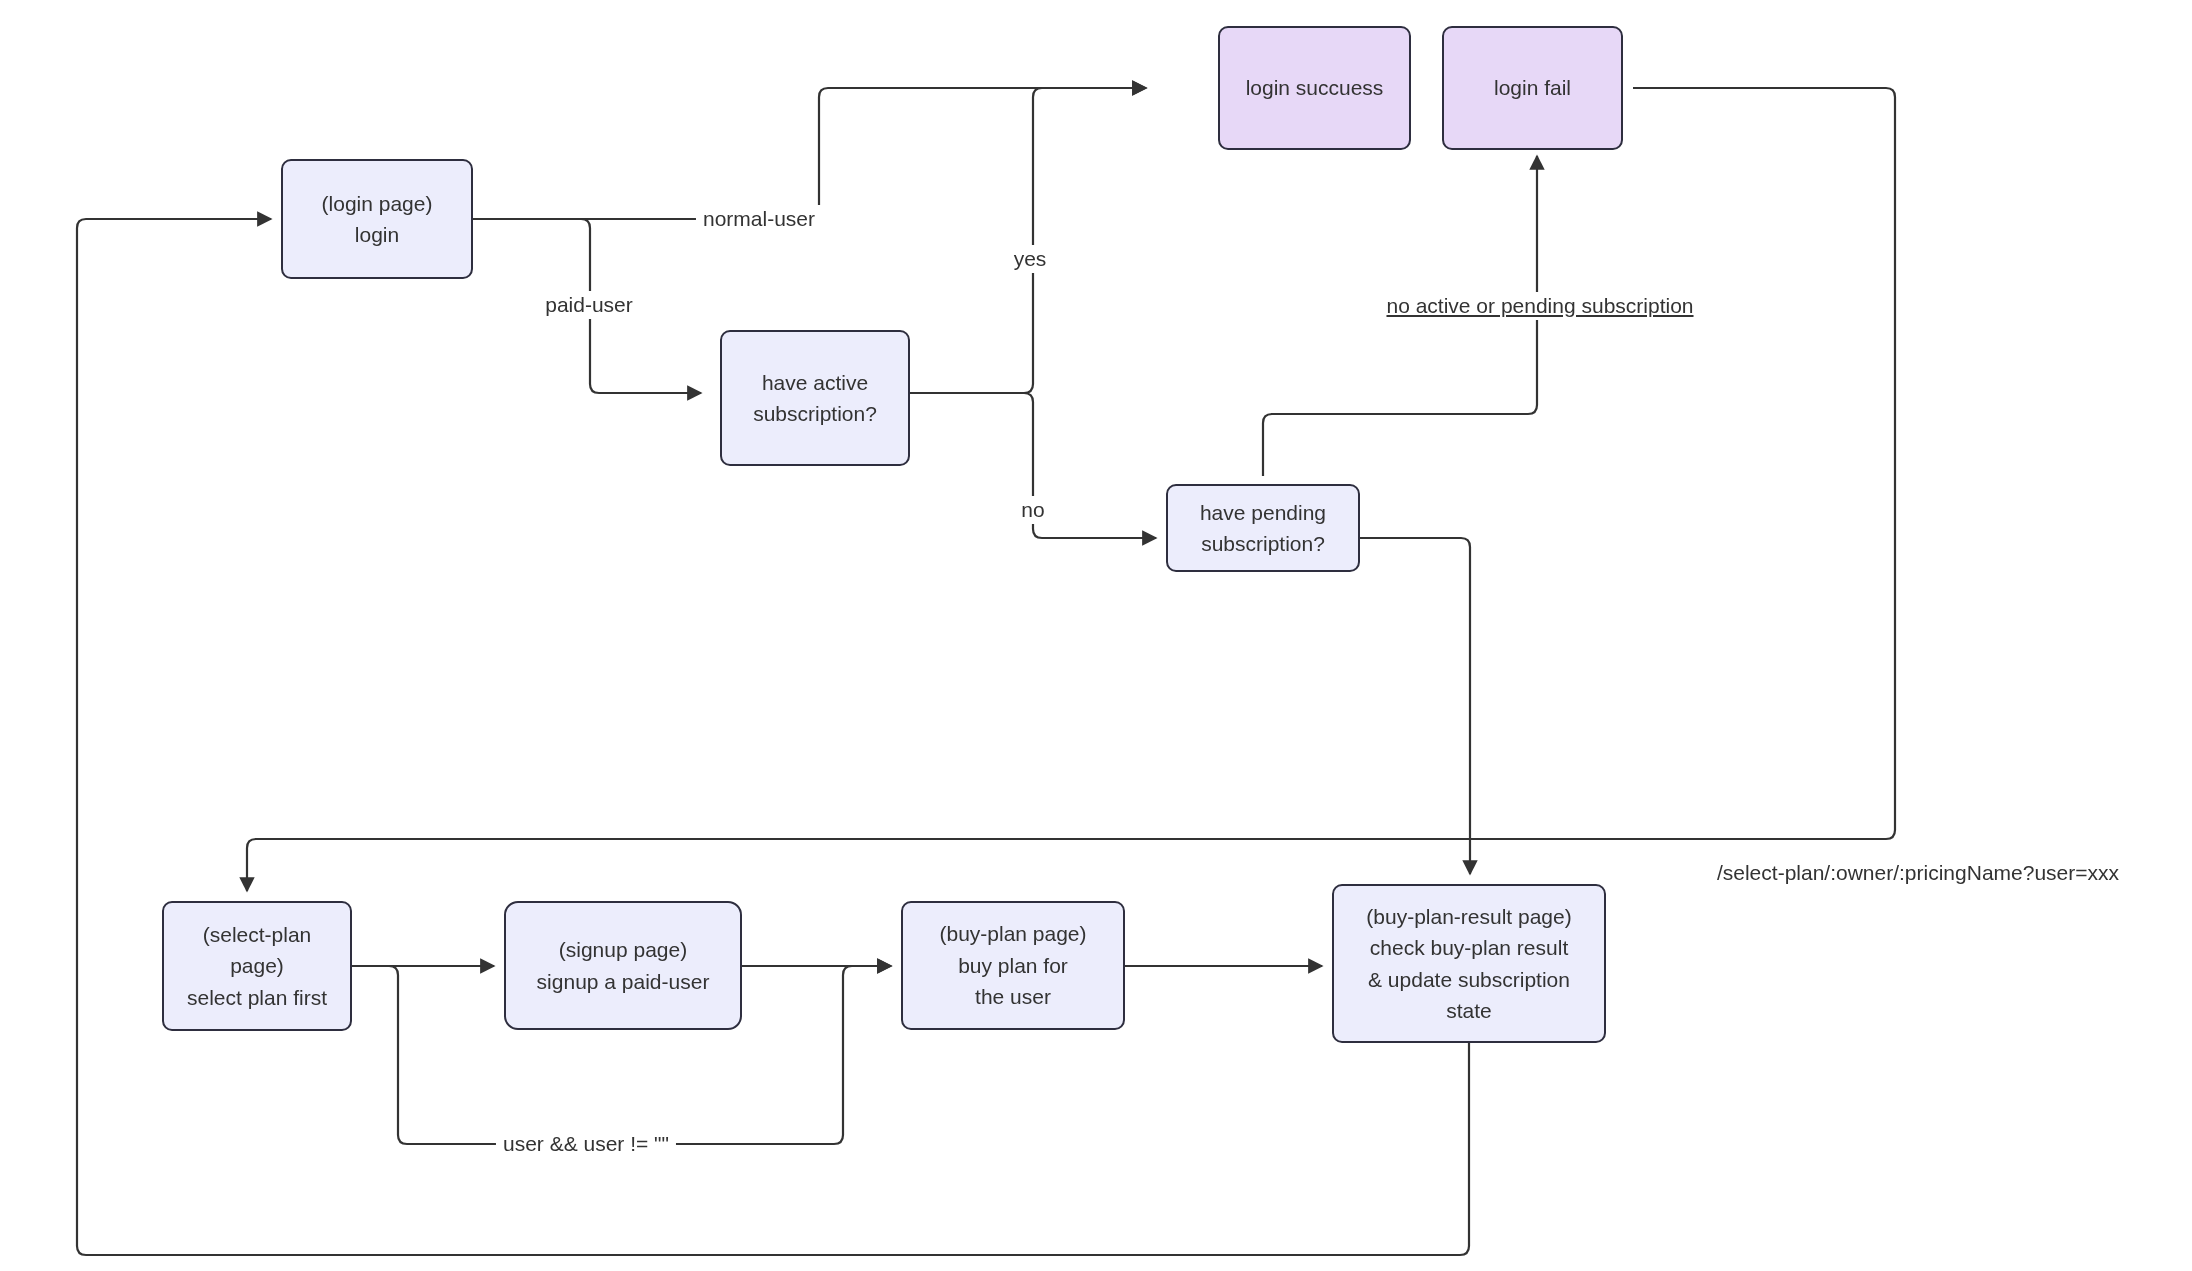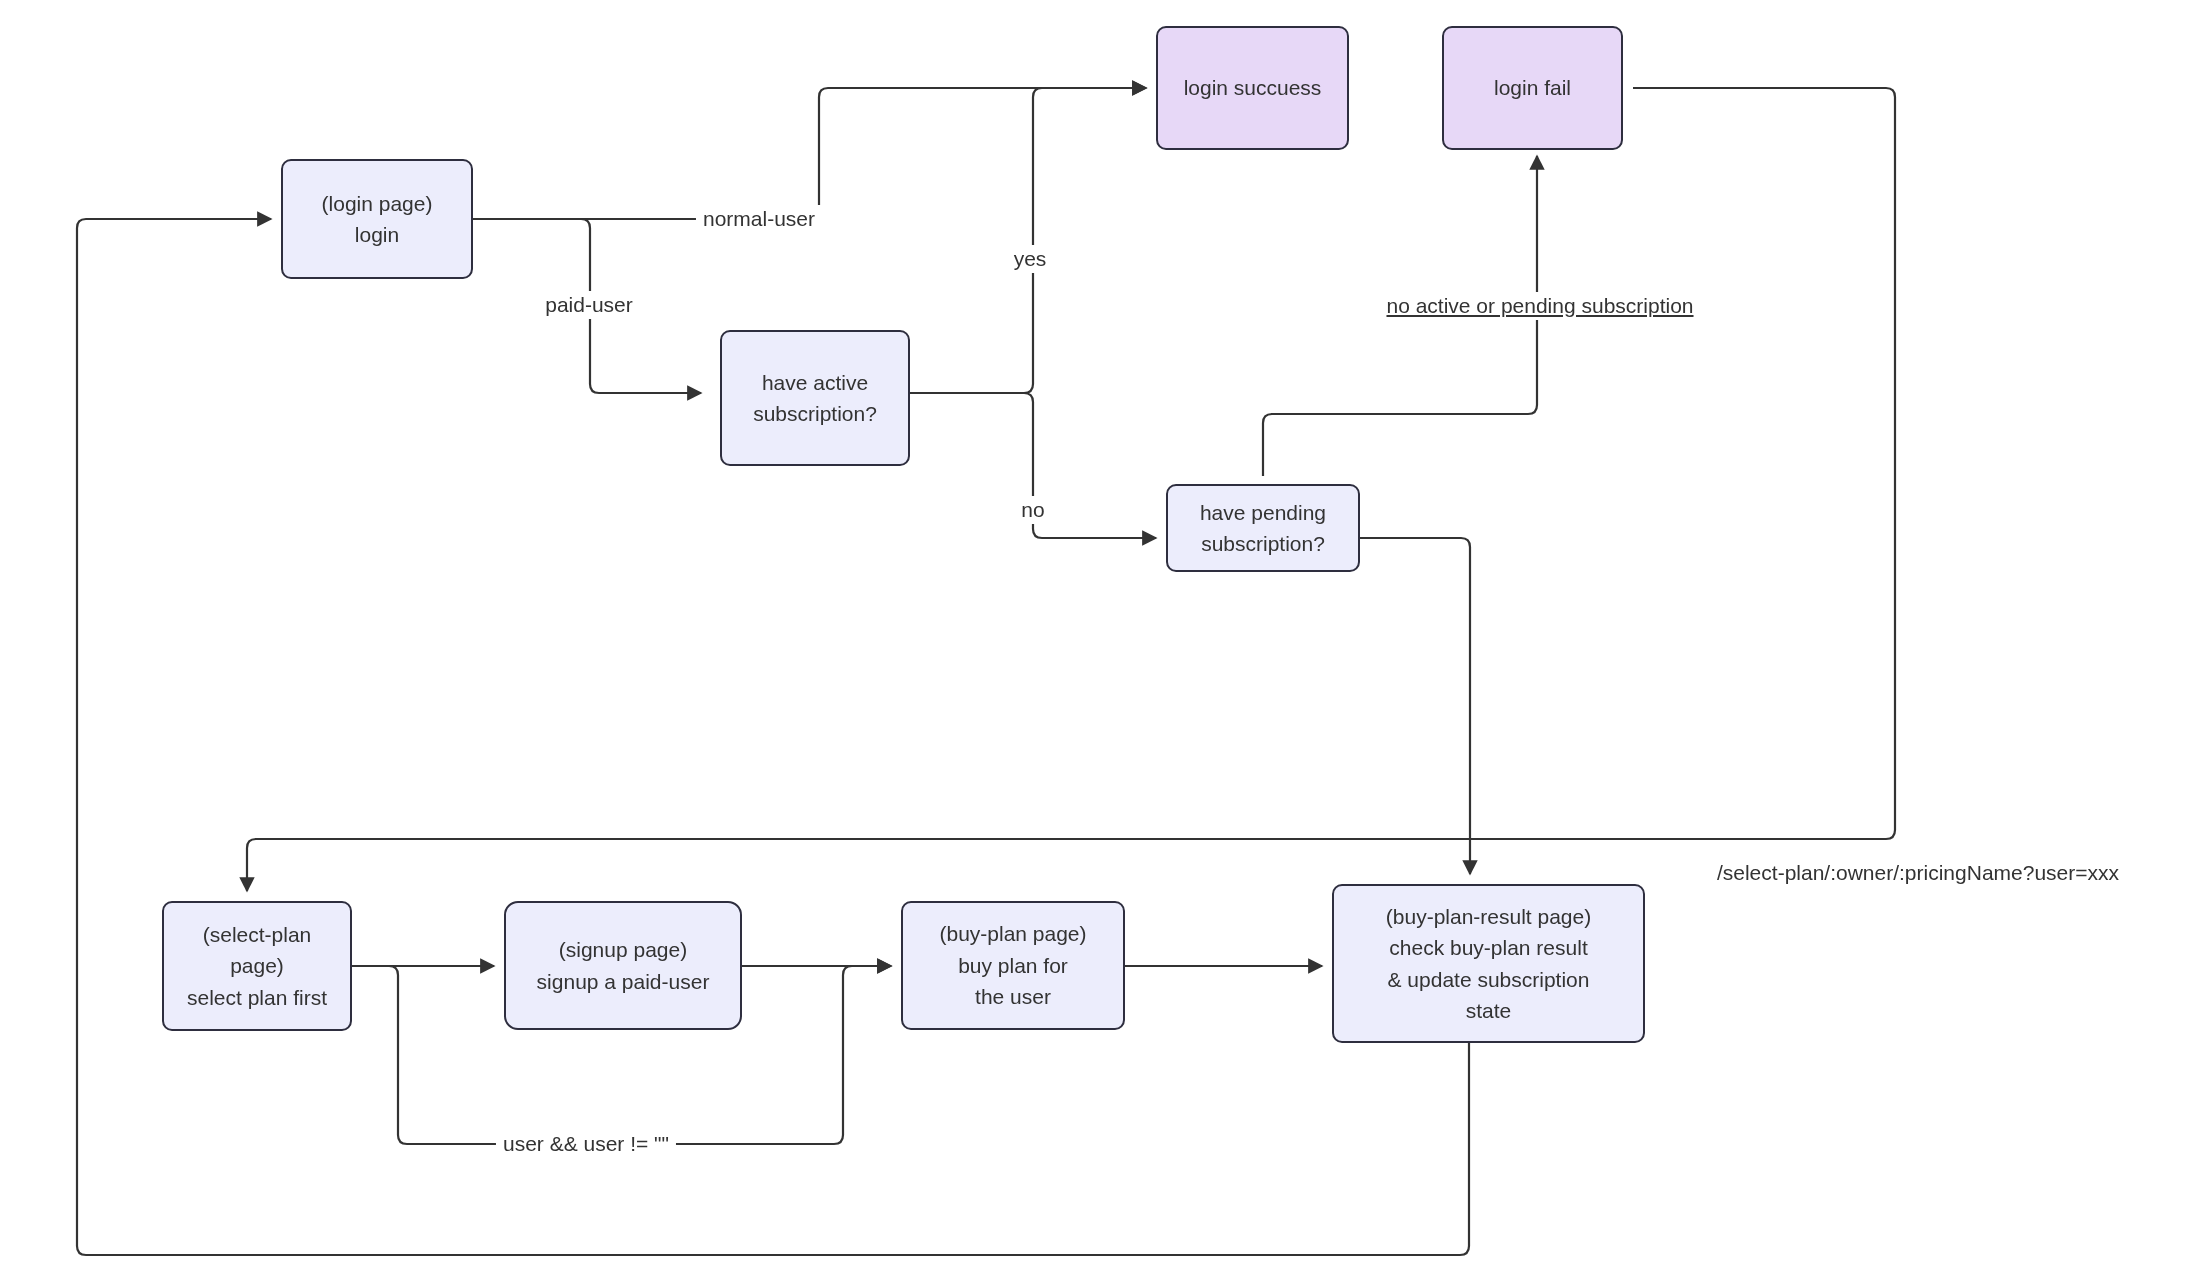--- a/index.html
+++ b/index.html
@@ -73,42 +73,42 @@
     <path class="line" d="M 340 966 H 494" marker-end="url(#arrow)"></path>
     <path class="line" d="M 742 966 H 891" marker-end="url(#arrow)"></path>
     <path class="line" d="M 340 966 H 389 Q 398 966 398 975 V 1135 Q 398 1144 407 1144 H 834 Q 843 1144 843 1135 V 975 Q 843 966 852 966 H 891" marker-end="url(#arrow)"></path>
     <path class="line" d="M 1096 966 H 1322" marker-end="url(#arrow)"></path>
     <path class="line" d="M 1469 1043 V 1246 Q 1469 1255 1460 1255 H 86 Q 77 1255 77 1246 V 228 Q 77 219 86 219 H 271" marker-end="url(#arrow)"></path>
   </svg>
 
   <div class="node" style="left:281px; top:159px; width:192px; height:120px;">(login page)
 login</div>
 
-  <div class="node terminal" style="left:1156px; top:26px; width:193px; height:124px;">login succuess</div>
+  <div class="node terminal" style="left:1218px; top:26px; width:193px; height:124px;">login succuess</div>
 
   <div class="node terminal" style="left:1442px; top:26px; width:181px; height:124px;">login fail</div>
 
   <div class="node" style="left:720px; top:330px; width:190px; height:136px;">have active
 subscription?</div>
 
   <div class="node" style="left:1166px; top:476px; width:194px; height:88px;margin-top:8px;">have pending
 subscription?</div>
 
   <div class="node" style="left:150px; top:901px; width:190px; height:130px;margin-left:12px;">(select-plan
 page)
 select plan first</div>
 
   <div class="node" style="left:504px; top:901px; width:238px; height:129px;border-radius:14px;">(signup page)
 signup a paid-user</div>
 
   <div class="node" style="left:901px; top:901px; width:224px; height:129px;">(buy-plan page)
 buy plan for
 the user</div>
 
-  <div class="node" style="left:1332px; top:884px; width:313px; height:159px;">(buy-plan-result page)
+  <div class="node" style="left:1332px; top:884px; width:274px; height:159px;">(buy-plan-result page)
 check buy-plan result
 &amp; update subscription
 state</div>
 
   <span class="edge-label" style="left:759px; top:219px;">normal-user</span>
 
   <span class="edge-label" style="left:589px; top:305px;">paid-user</span>
 
   <span class="edge-label" style="left:1030px; top:259px;">yes</span>
 

